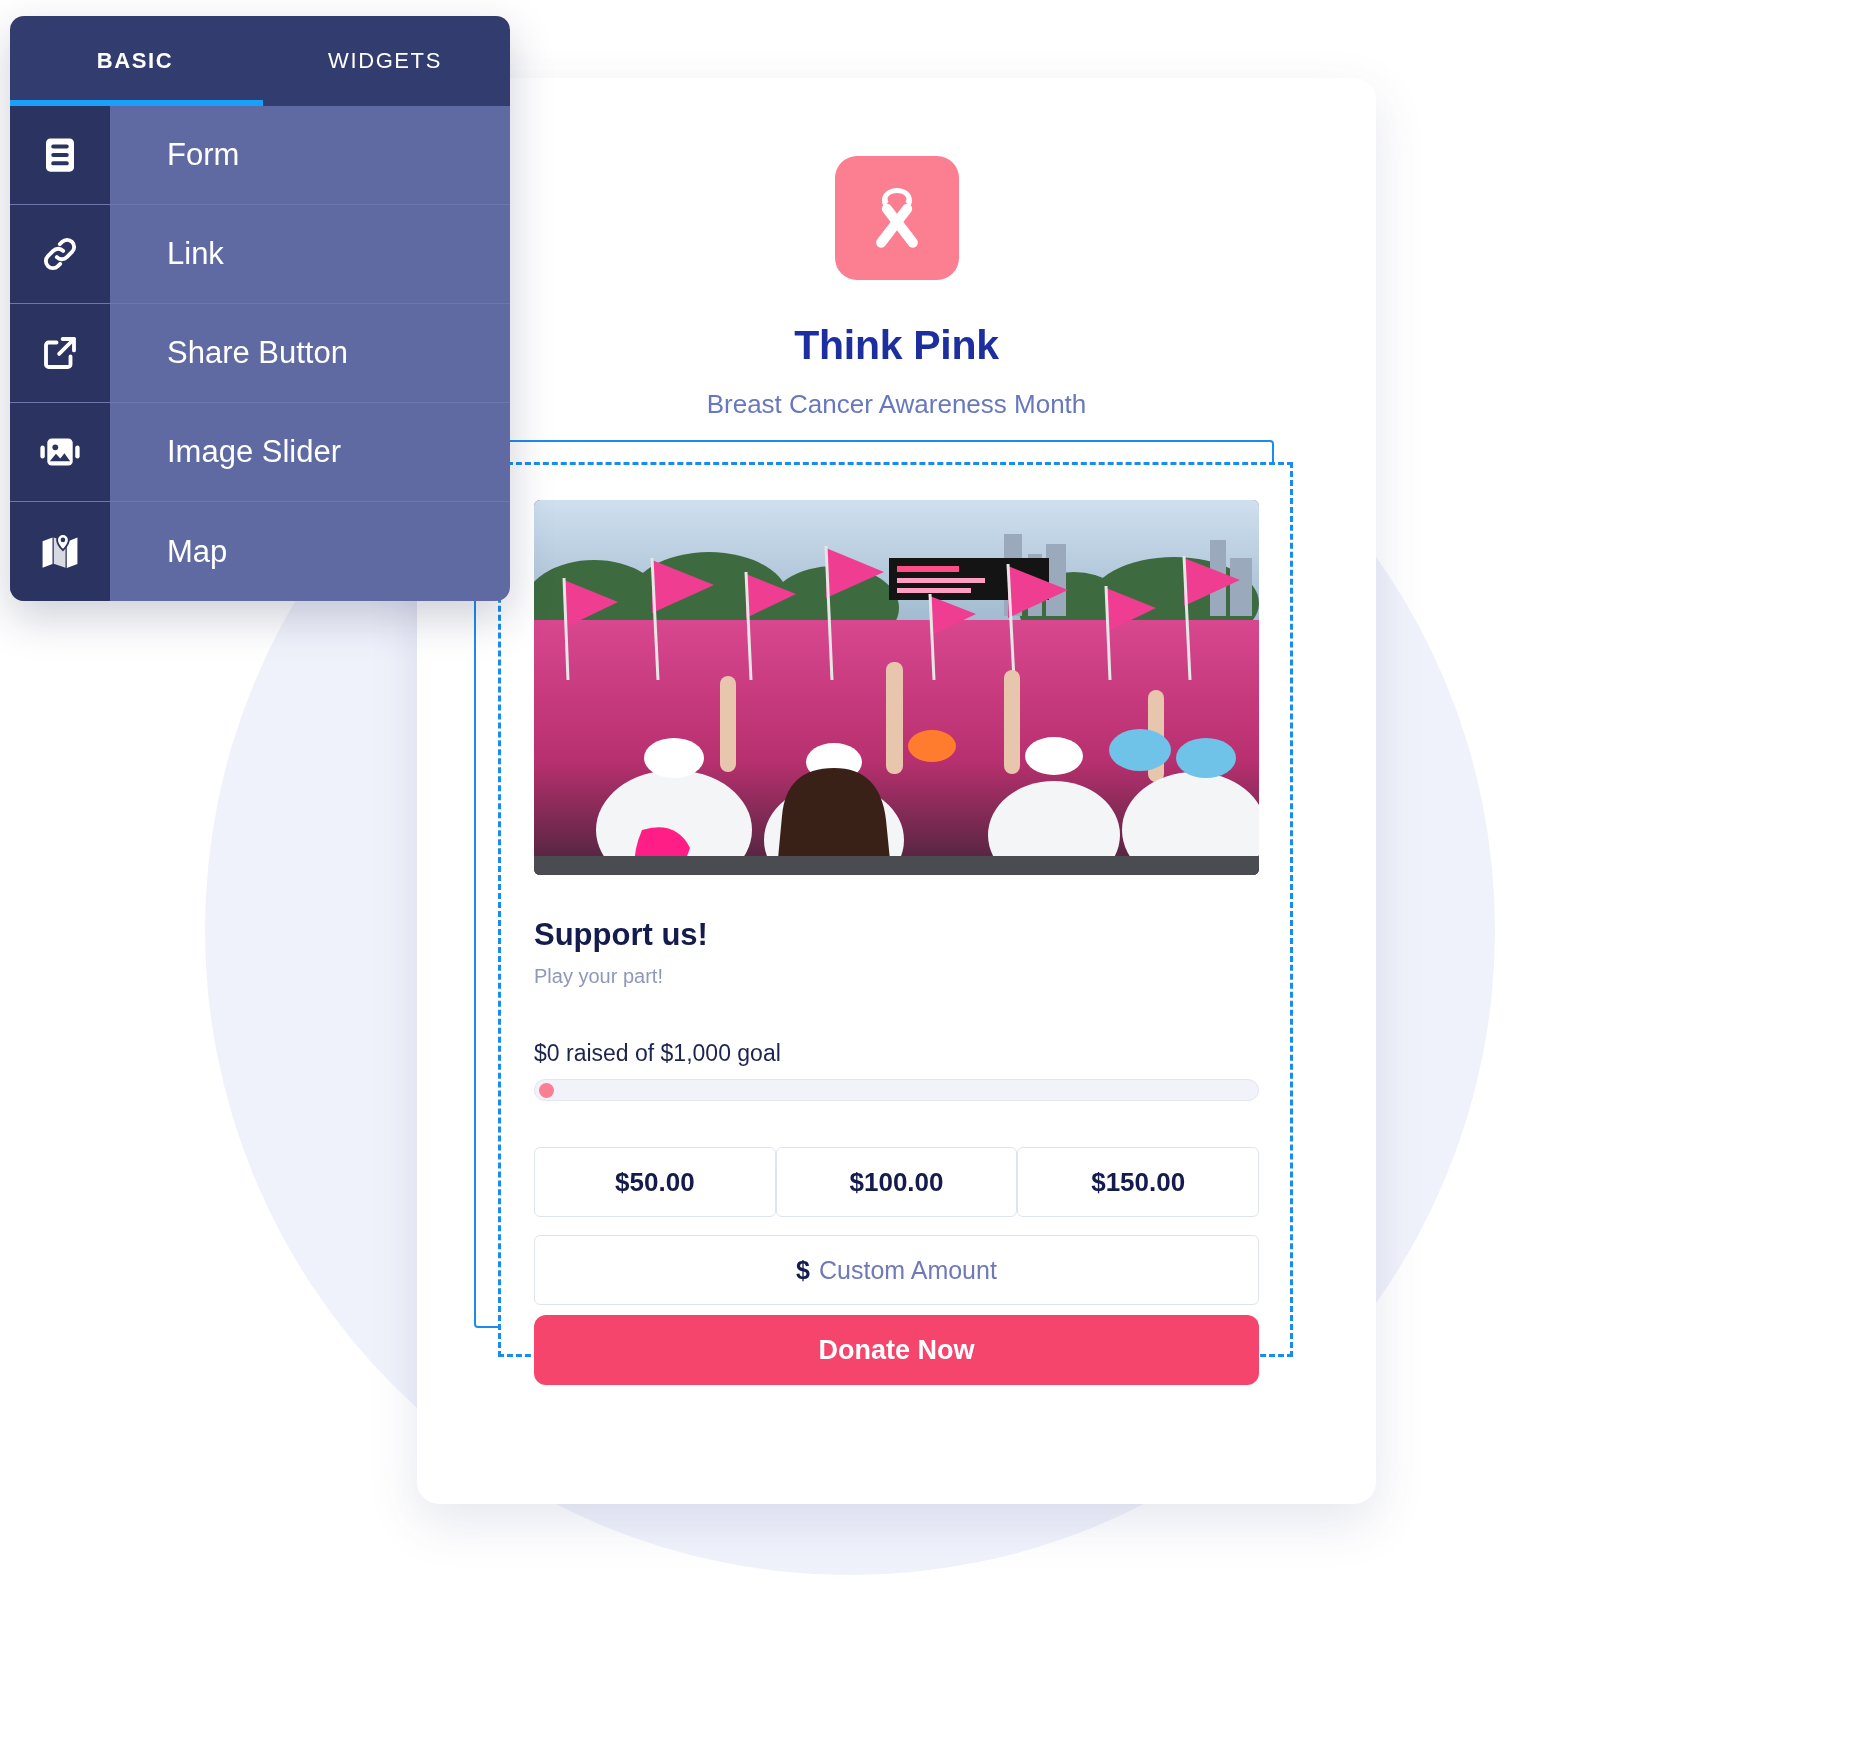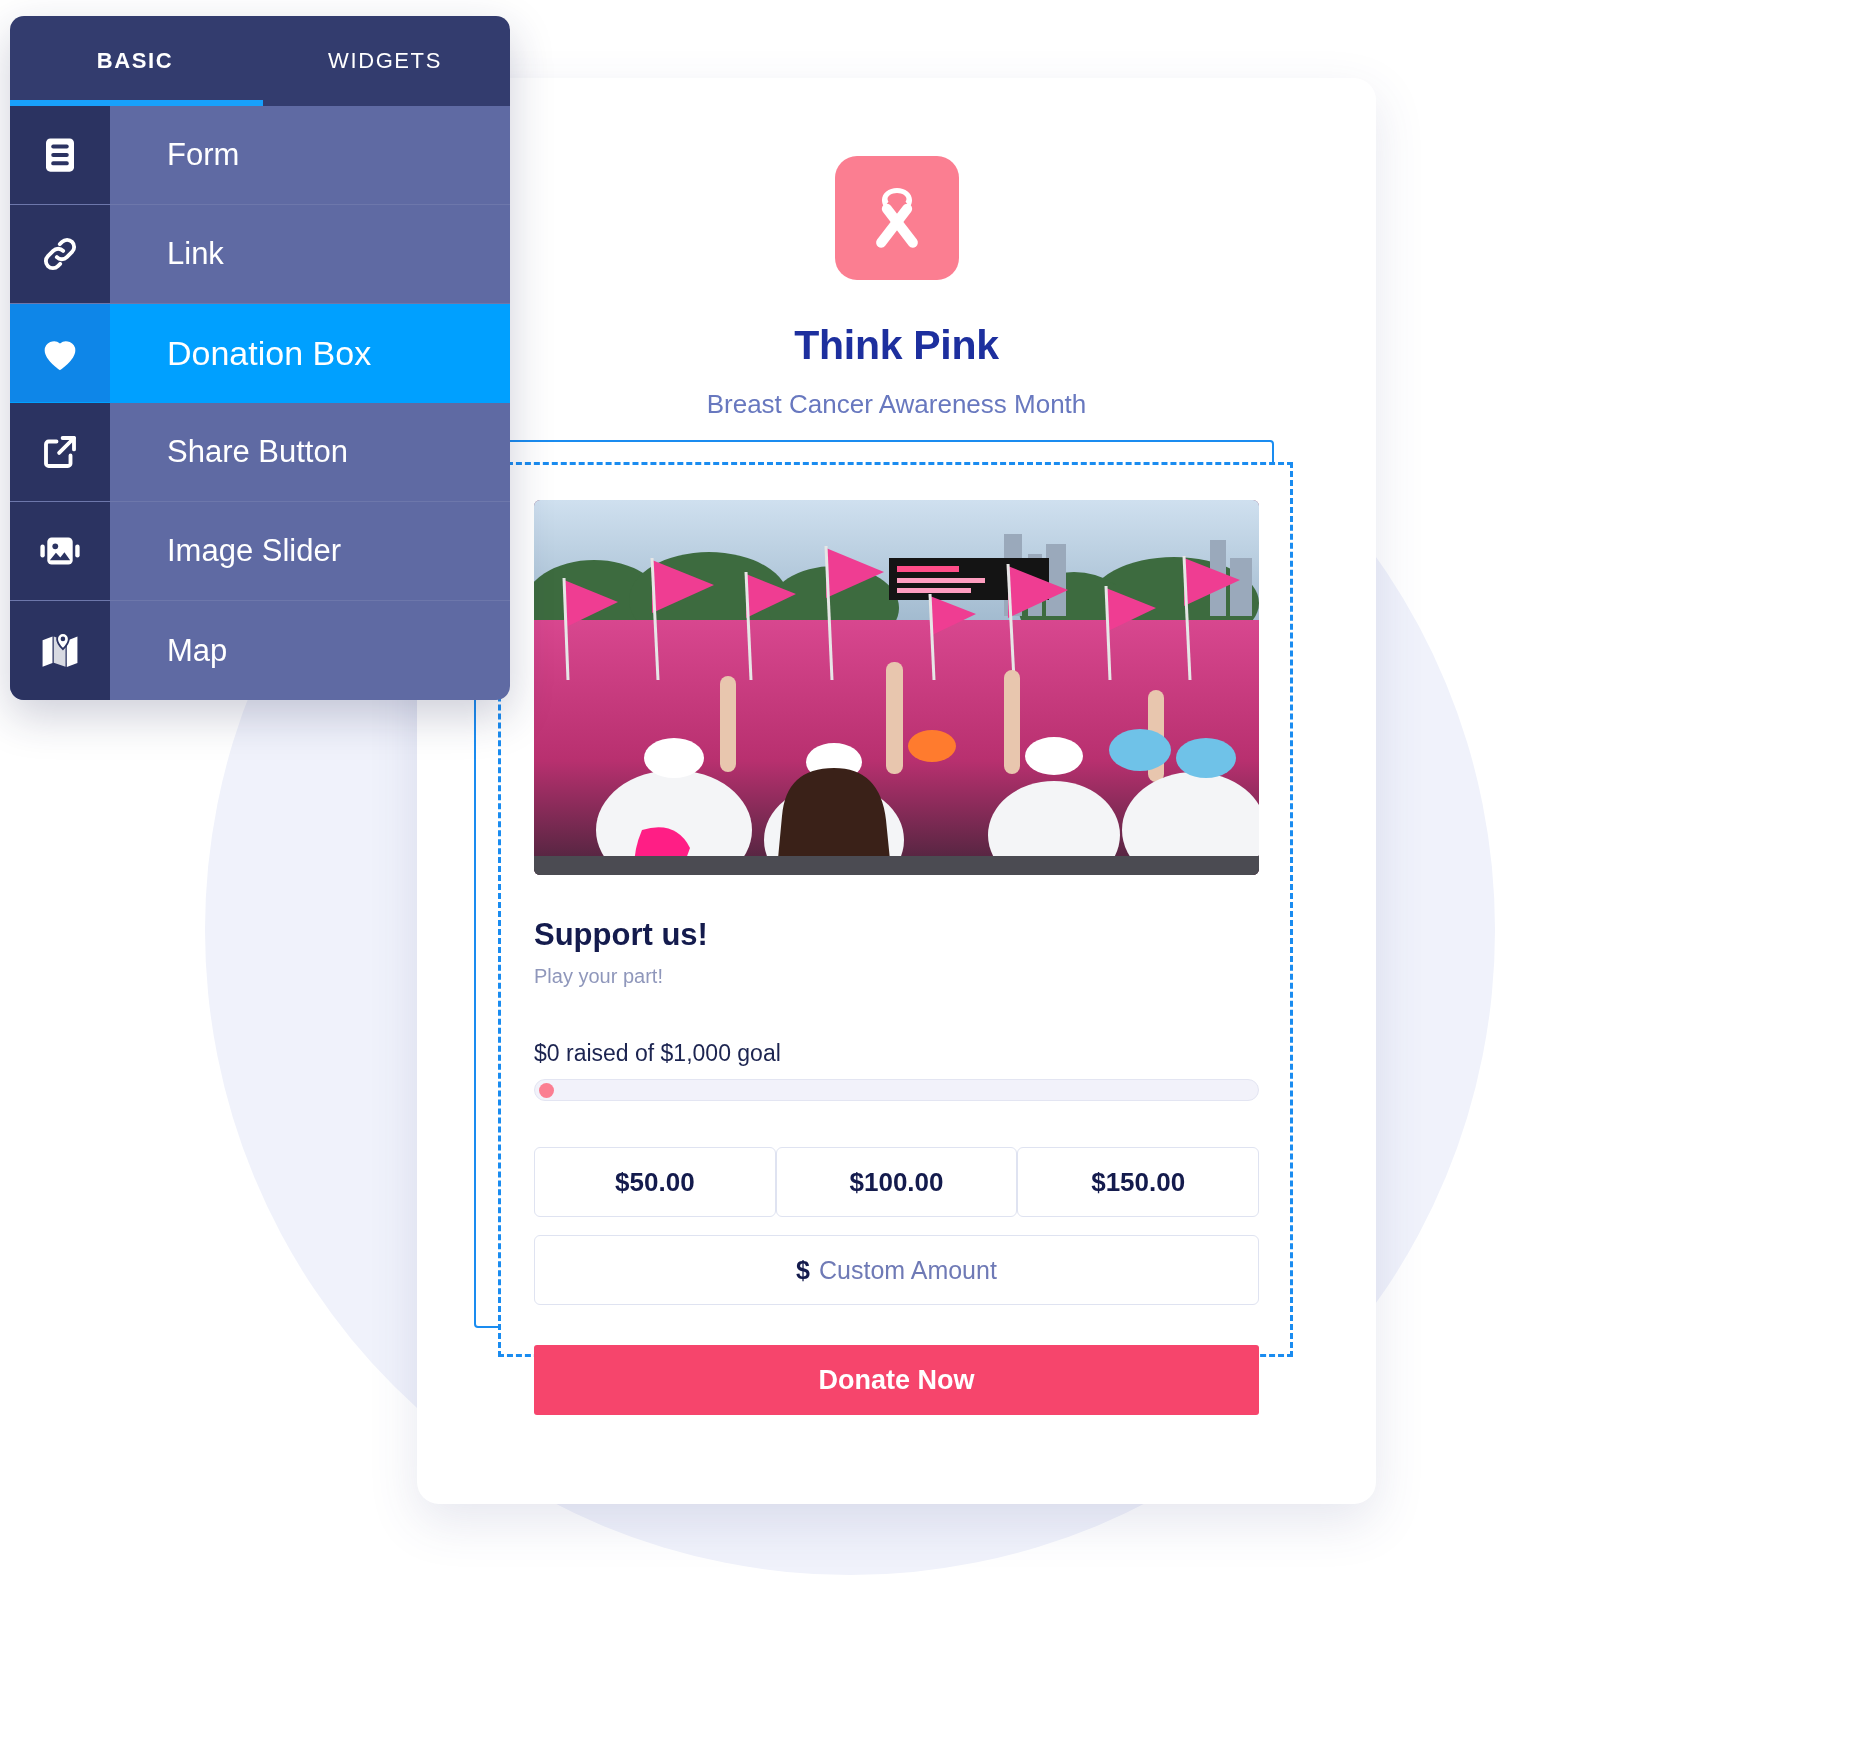--- a/index.html
+++ b/index.html
@@ -187,25 +187,25 @@
     font-size: 25px;
     font-weight: bold;
     color: #141b4d;
   }
   .custom-label {
     font-size: 25px;
     color: #6f7ab6;
   }
 
   .donate-btn {
-    margin-top: 40px;
+    margin-top: 10px;
     width: 725px;
     height: 70px;
     border: none;
-    border-radius: 3px;
+    border-radius: 12px;
     background: #f6456c;
     color: #ffffff;
     font-size: 27px;
     font-weight: bold;
     cursor: pointer;
     font-family: "Liberation Sans", sans-serif;
   }
 
   
   .widget-panel {
@@ -461,28 +461,20 @@
       <div class="icon-cell">
         <svg width="42" height="42" viewBox="0 0 24 24" fill="none" stroke="#ffffff" stroke-width="2.2" stroke-linecap="round" aria-hidden="true">
           <path d="M10.2 13.8a4 4 0 0 0 5.7 0l3-3a4 4 0 1 0-5.7-5.7l-1.3 1.3"></path>
           <path d="M13.8 10.2a4 4 0 0 0-5.7 0l-3 3a4 4 0 1 0 5.7 5.7l1.3-1.3"></path>
         </svg>
       </div>
       <div class="label-cell">Link</div>
     </div>
 
 
-    <div class="panel-item selected">
-      <div class="icon-cell">
-        <svg width="46" height="46" viewBox="0 0 24 24" aria-hidden="true">
-          <path d="M12 21s-8-5.1-8-10.4A4.9 4.9 0 0 1 12 7a4.9 4.9 0 0 1 8 3.6C20 15.9 12 21 12 21z" fill="#ffffff"></path>
-        </svg>
-      </div>
-      <div class="label-cell">Donation Box</div>
-    </div>
 
     <div class="panel-item">
       <div class="icon-cell">
         <svg width="42" height="42" viewBox="0 0 24 24" fill="none" stroke="#ffffff" stroke-width="2.2" stroke-linecap="round" stroke-linejoin="round" aria-hidden="true">
           <path d="M13.5 4H20v6.5"></path>
           <path d="M20 4l-8.5 8.5"></path>
           <path d="M18 14v4.5A1.5 1.5 0 0 1 16.5 20h-11A1.5 1.5 0 0 1 4 18.5v-11A1.5 1.5 0 0 1 5.5 6H10"></path>
         </svg>
       </div>
       <div class="label-cell">Share Button</div>

